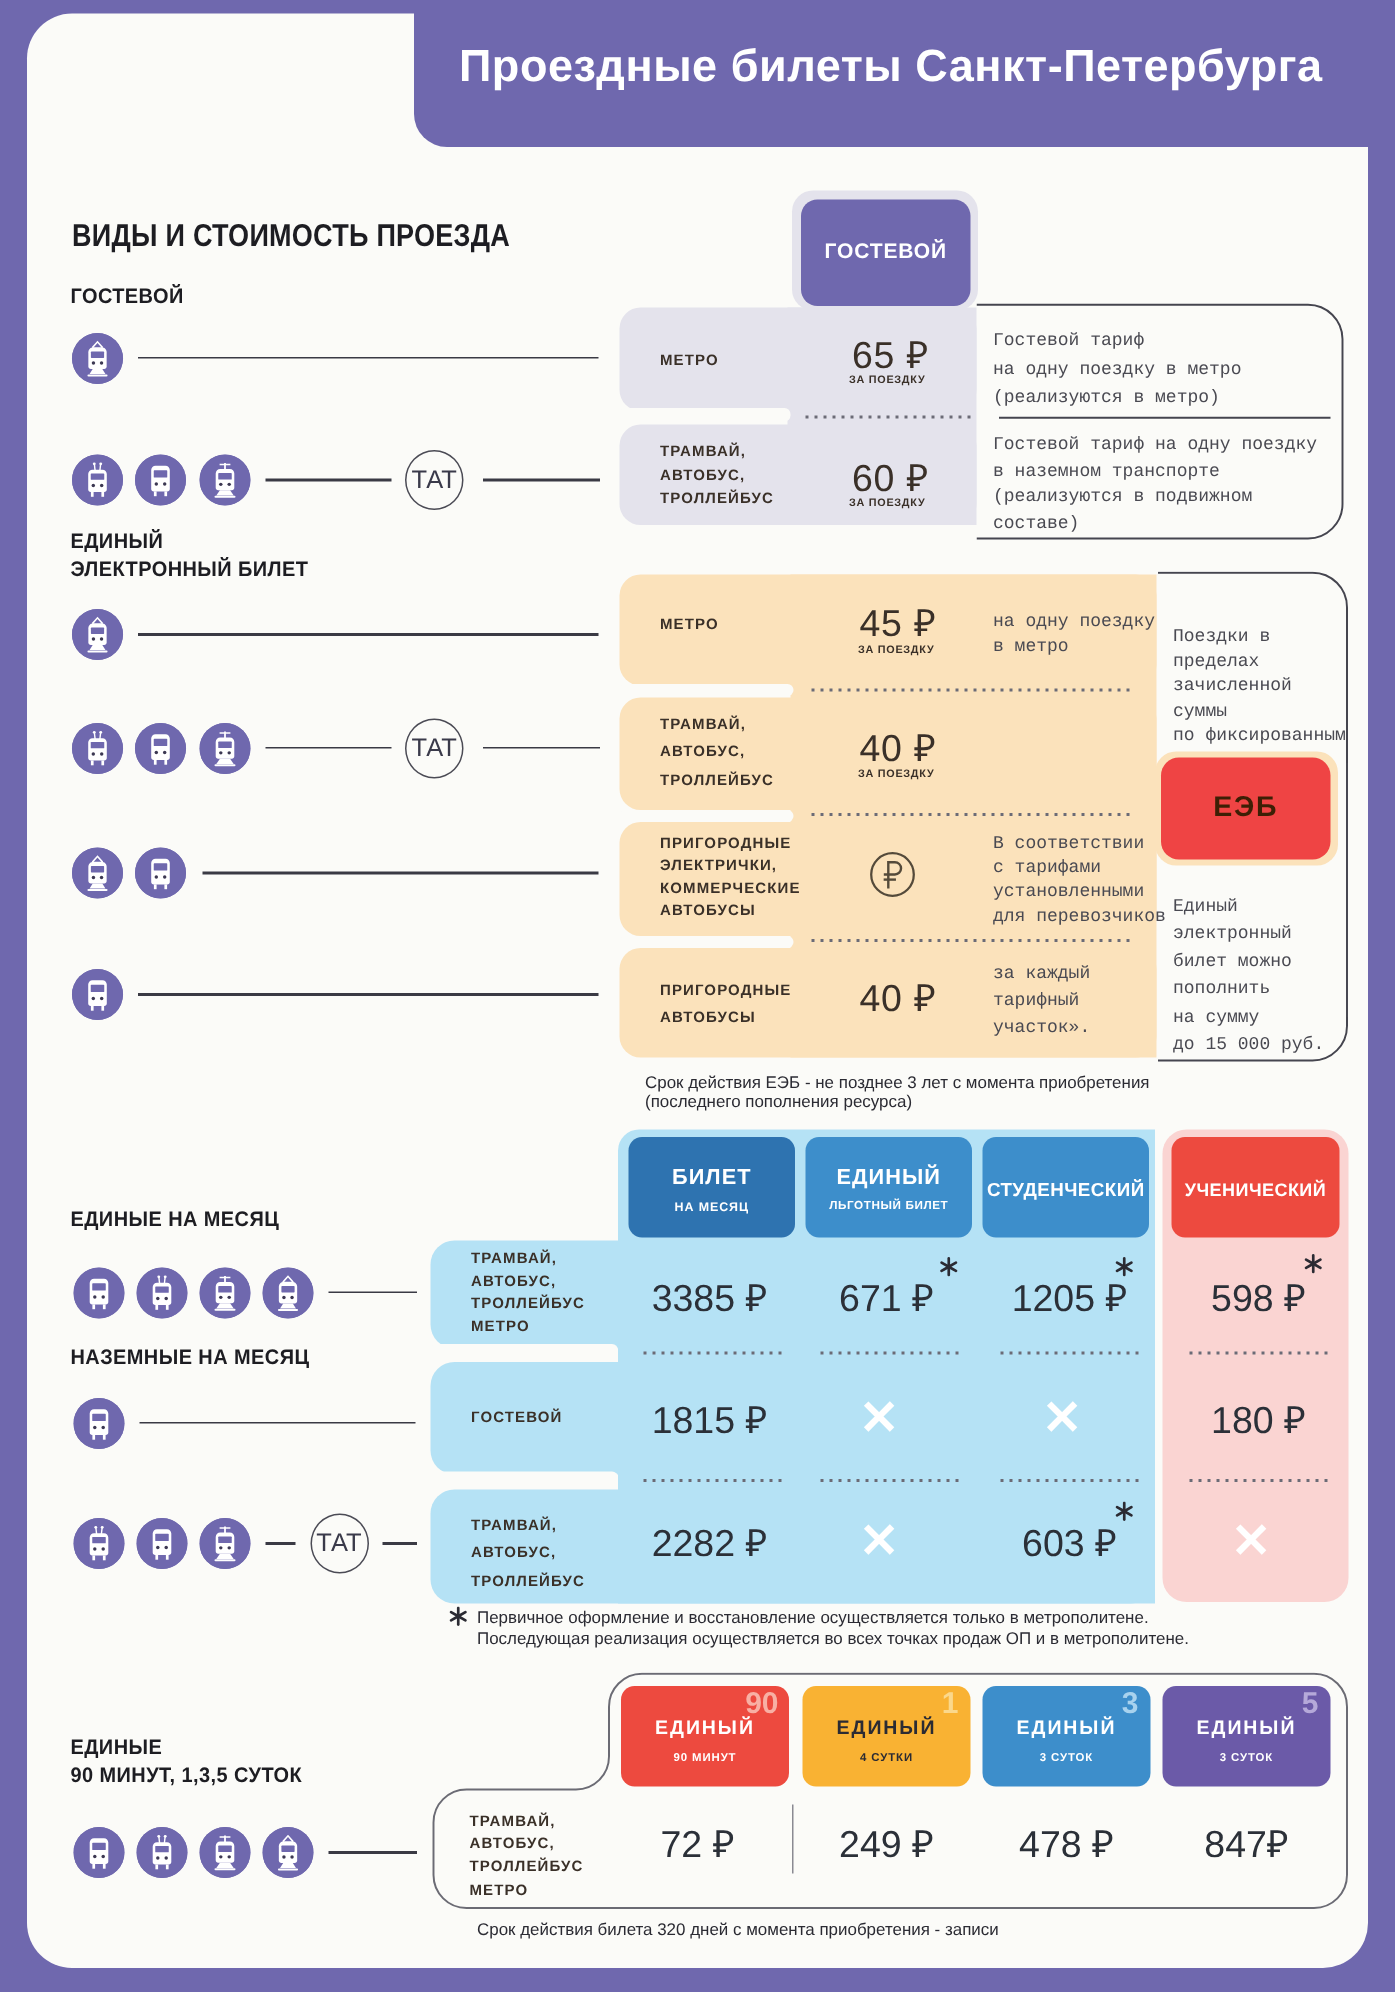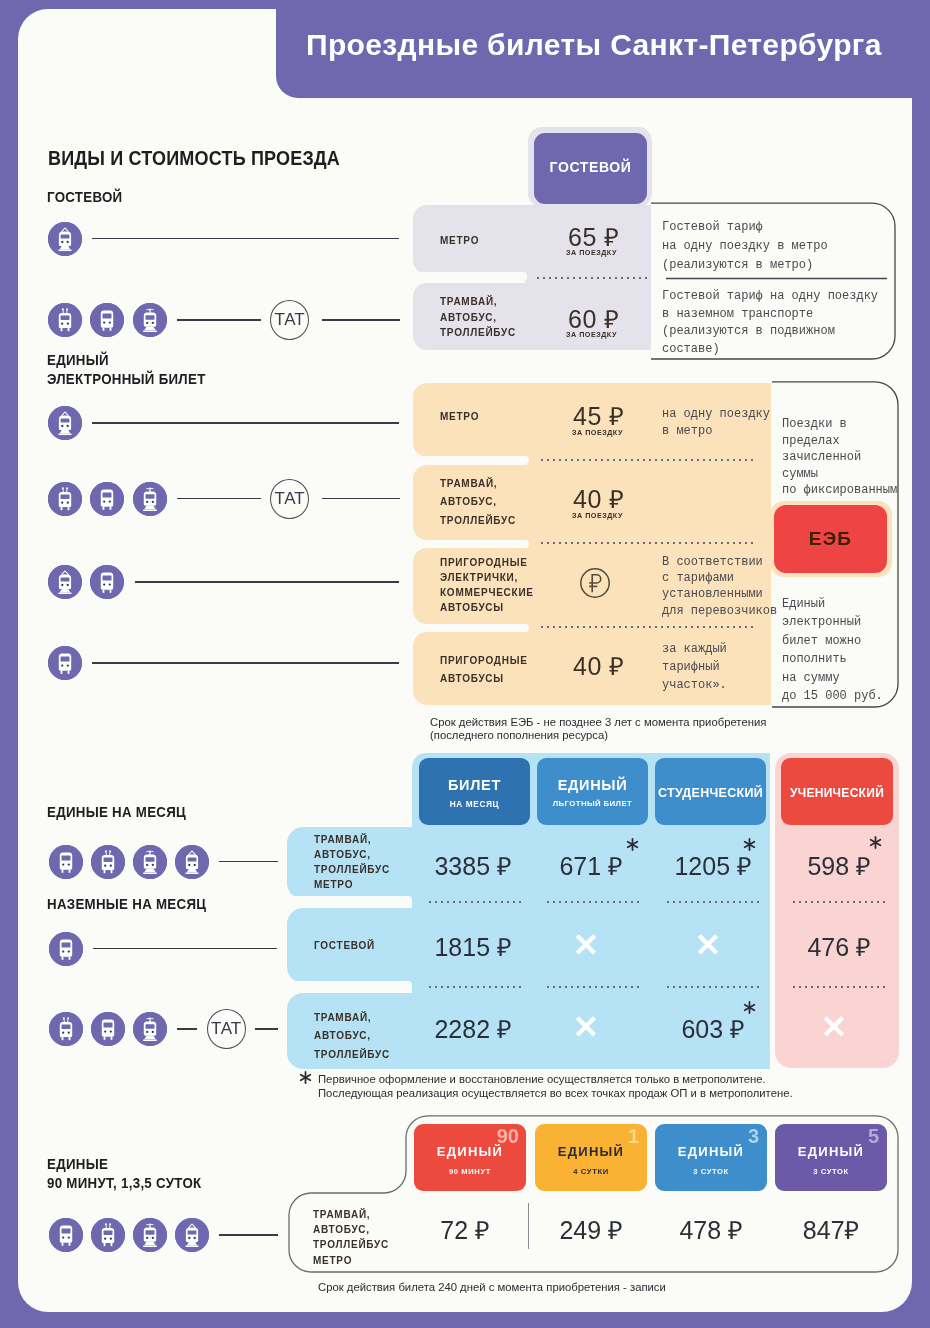--- a/index.html
+++ b/index.html
@@ -420,21 +420,21 @@
 АВТОБУС,
 ТРОЛЛЕЙБУС</div>
 
     <div class="cell" style="left:403px;top:854px;width:140px">3385 ₽</div>
     <div class="cell" style="left:521px;top:854px;width:140px">671 ₽</div>
     <div class="cell" style="left:643px;top:854px;width:140px">1205 ₽</div>
     <div class="cell" style="left:769px;top:854px;width:140px">598 ₽</div>
     <div class="cell" style="left:403px;top:935px;width:140px">1815 ₽</div>
     <div class="cell xm" style="left:516px;top:929px;width:140px">✕</div>
     <div class="cell xm" style="left:638px;top:929px;width:140px">✕</div>
-    <div class="cell" style="left:769px;top:935px;width:140px">476 ₽</div>
+    <div class="cell" style="left:769px;top:935px;width:140px">180 ₽</div>
     <div class="cell" style="left:403px;top:1017px;width:140px">2282 ₽</div>
     <div class="cell xm" style="left:516px;top:1011px;width:140px">✕</div>
     <div class="cell" style="left:643px;top:1017px;width:140px">603 ₽</div>
     <div class="cell xm" style="left:764px;top:1011px;width:140px">✕</div>
 
     <svg class="starsvg" style="left:626px;top:838px;width:13px;height:13px" viewBox="0 0 16 16">
         <use href="#ic-star" stroke="#2b2b33" fill="none"></use>
       </svg>
     <svg class="starsvg" style="left:743px;top:838px;width:13px;height:13px" viewBox="0 0 16 16">
         <use href="#ic-star" stroke="#2b2b33" fill="none"></use>
@@ -488,16 +488,16 @@
 
     <div class="rowlbl" style="left:313px;top:1207px;line-height:15.2px;">ТРАМВАЙ,
 АВТОБУС,
 ТРОЛЛЕЙБУС
 МЕТРО</div>
     <div class="vline" style="left:528px;top:1203px;height:46px;"></div>
     <div class="cell" style="left:410px;top:1218px;width:110px">72 ₽</div>
     <div class="cell" style="left:536px;top:1218px;width:110px">249 ₽</div>
     <div class="cell" style="left:656px;top:1218px;width:110px">478 ₽</div>
     <div class="cell" style="left:776px;top:1218px;width:110px">847₽</div>
-    <div class="footnote" style="left:318px;top:1281px;width:540px;">Срок действия билета 240 дней с момента приобретения - записи</div>
+    <div class="footnote" style="left:318px;top:1281px;width:540px;">Срок действия билета 320 дней с момента приобретения - записи</div>
 
   </div>
 </div>
 
 </body></html>

